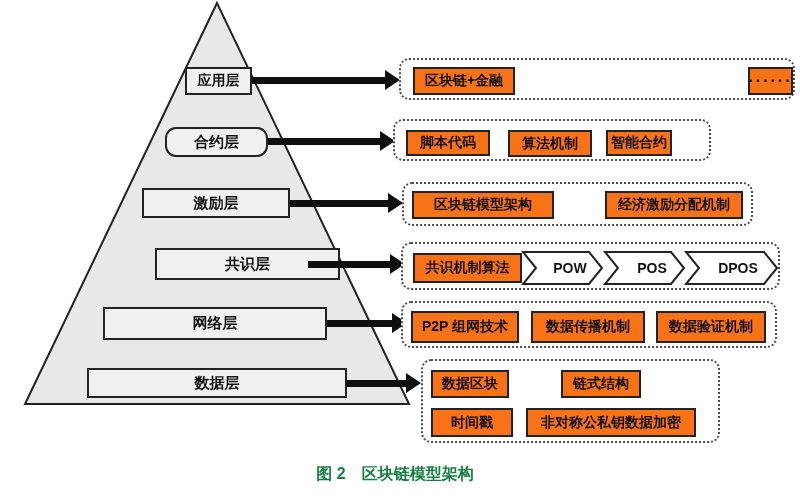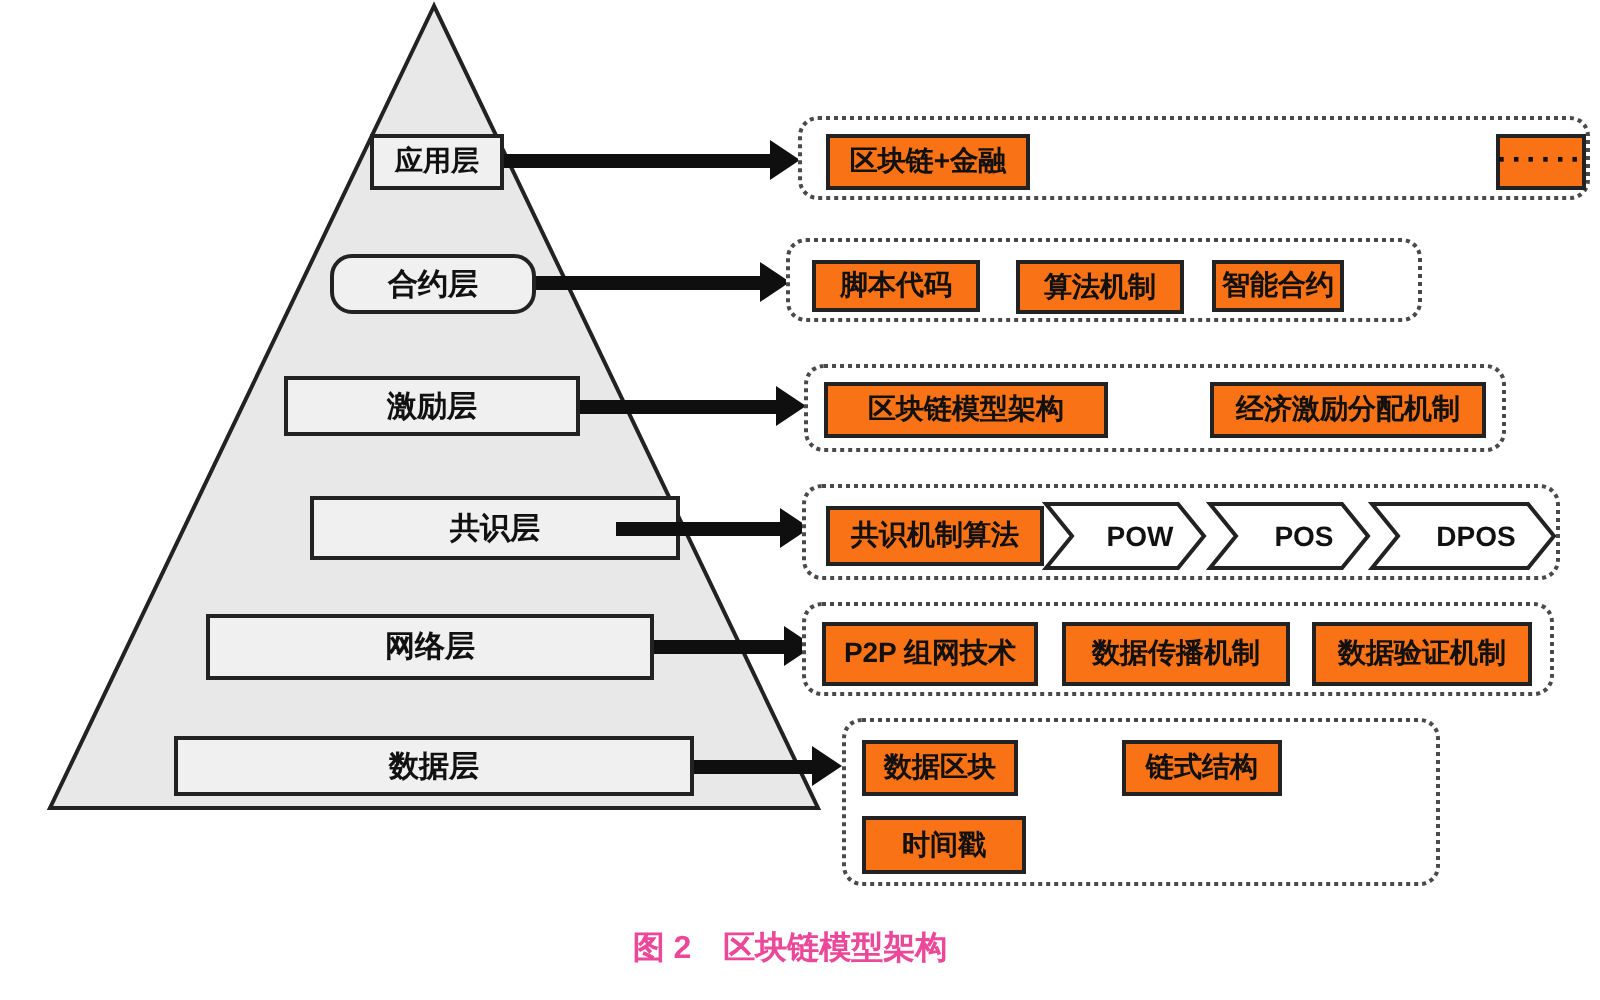--- a/index.html
+++ b/index.html
@@ -76,21 +76,21 @@
     font-family: "Liberation Sans", "DejaVu Sans", sans-serif;
     font-size: 14px; font-weight: bold; fill: #111;
   }
 
   #figure-caption {
     position: absolute;
     left: 0; top: 464px; width: 790px;
     text-align: center;
     font-size: 16px;
     font-weight: bold;
-    color: #ec4899;
+    color: #15803d;
   }
 </style>
 </head>
 <body>
 
 <div id="stage">
 
   <svg id="pyramid-svg" width="800" height="500" viewBox="0 0 800 500">
     <polygon points="217,3 25,404 409,404"></polygon>
   </svg>
@@ -158,17 +158,18 @@
   <div class="group" style="left:401px; top:301px; width:376px; height:47px;">
     <div class="item" style="left:8px; top:8px; width:108px; height:32px;">P2P 组网技术</div>
     <div class="item" style="left:128px; top:8px; width:114px; height:32px;">数据传播机制</div>
     <div class="item" style="left:253px; top:8px; width:110px; height:32px;">数据验证机制</div>
   </div>
 
   <div class="group" style="left:421px; top:359px; width:299px; height:84px;">
     <div class="item" style="left:8px; top:9px; width:78px; height:28px;">数据区块</div>
     <div class="item" style="left:138px; top:9px; width:80px; height:28px;">链式结构</div>
     <div class="item" style="left:8px; top:47px; width:82px; height:29px;">时间戳</div>
+    <div class="item" style="left:103px; top:47px; width:170px; height:29px;">非对称公私钥数据加密</div>
   </div>
 
   <div id="figure-caption">图 2　区块链模型架构</div>
 
 </div>
 
 </body></html>

